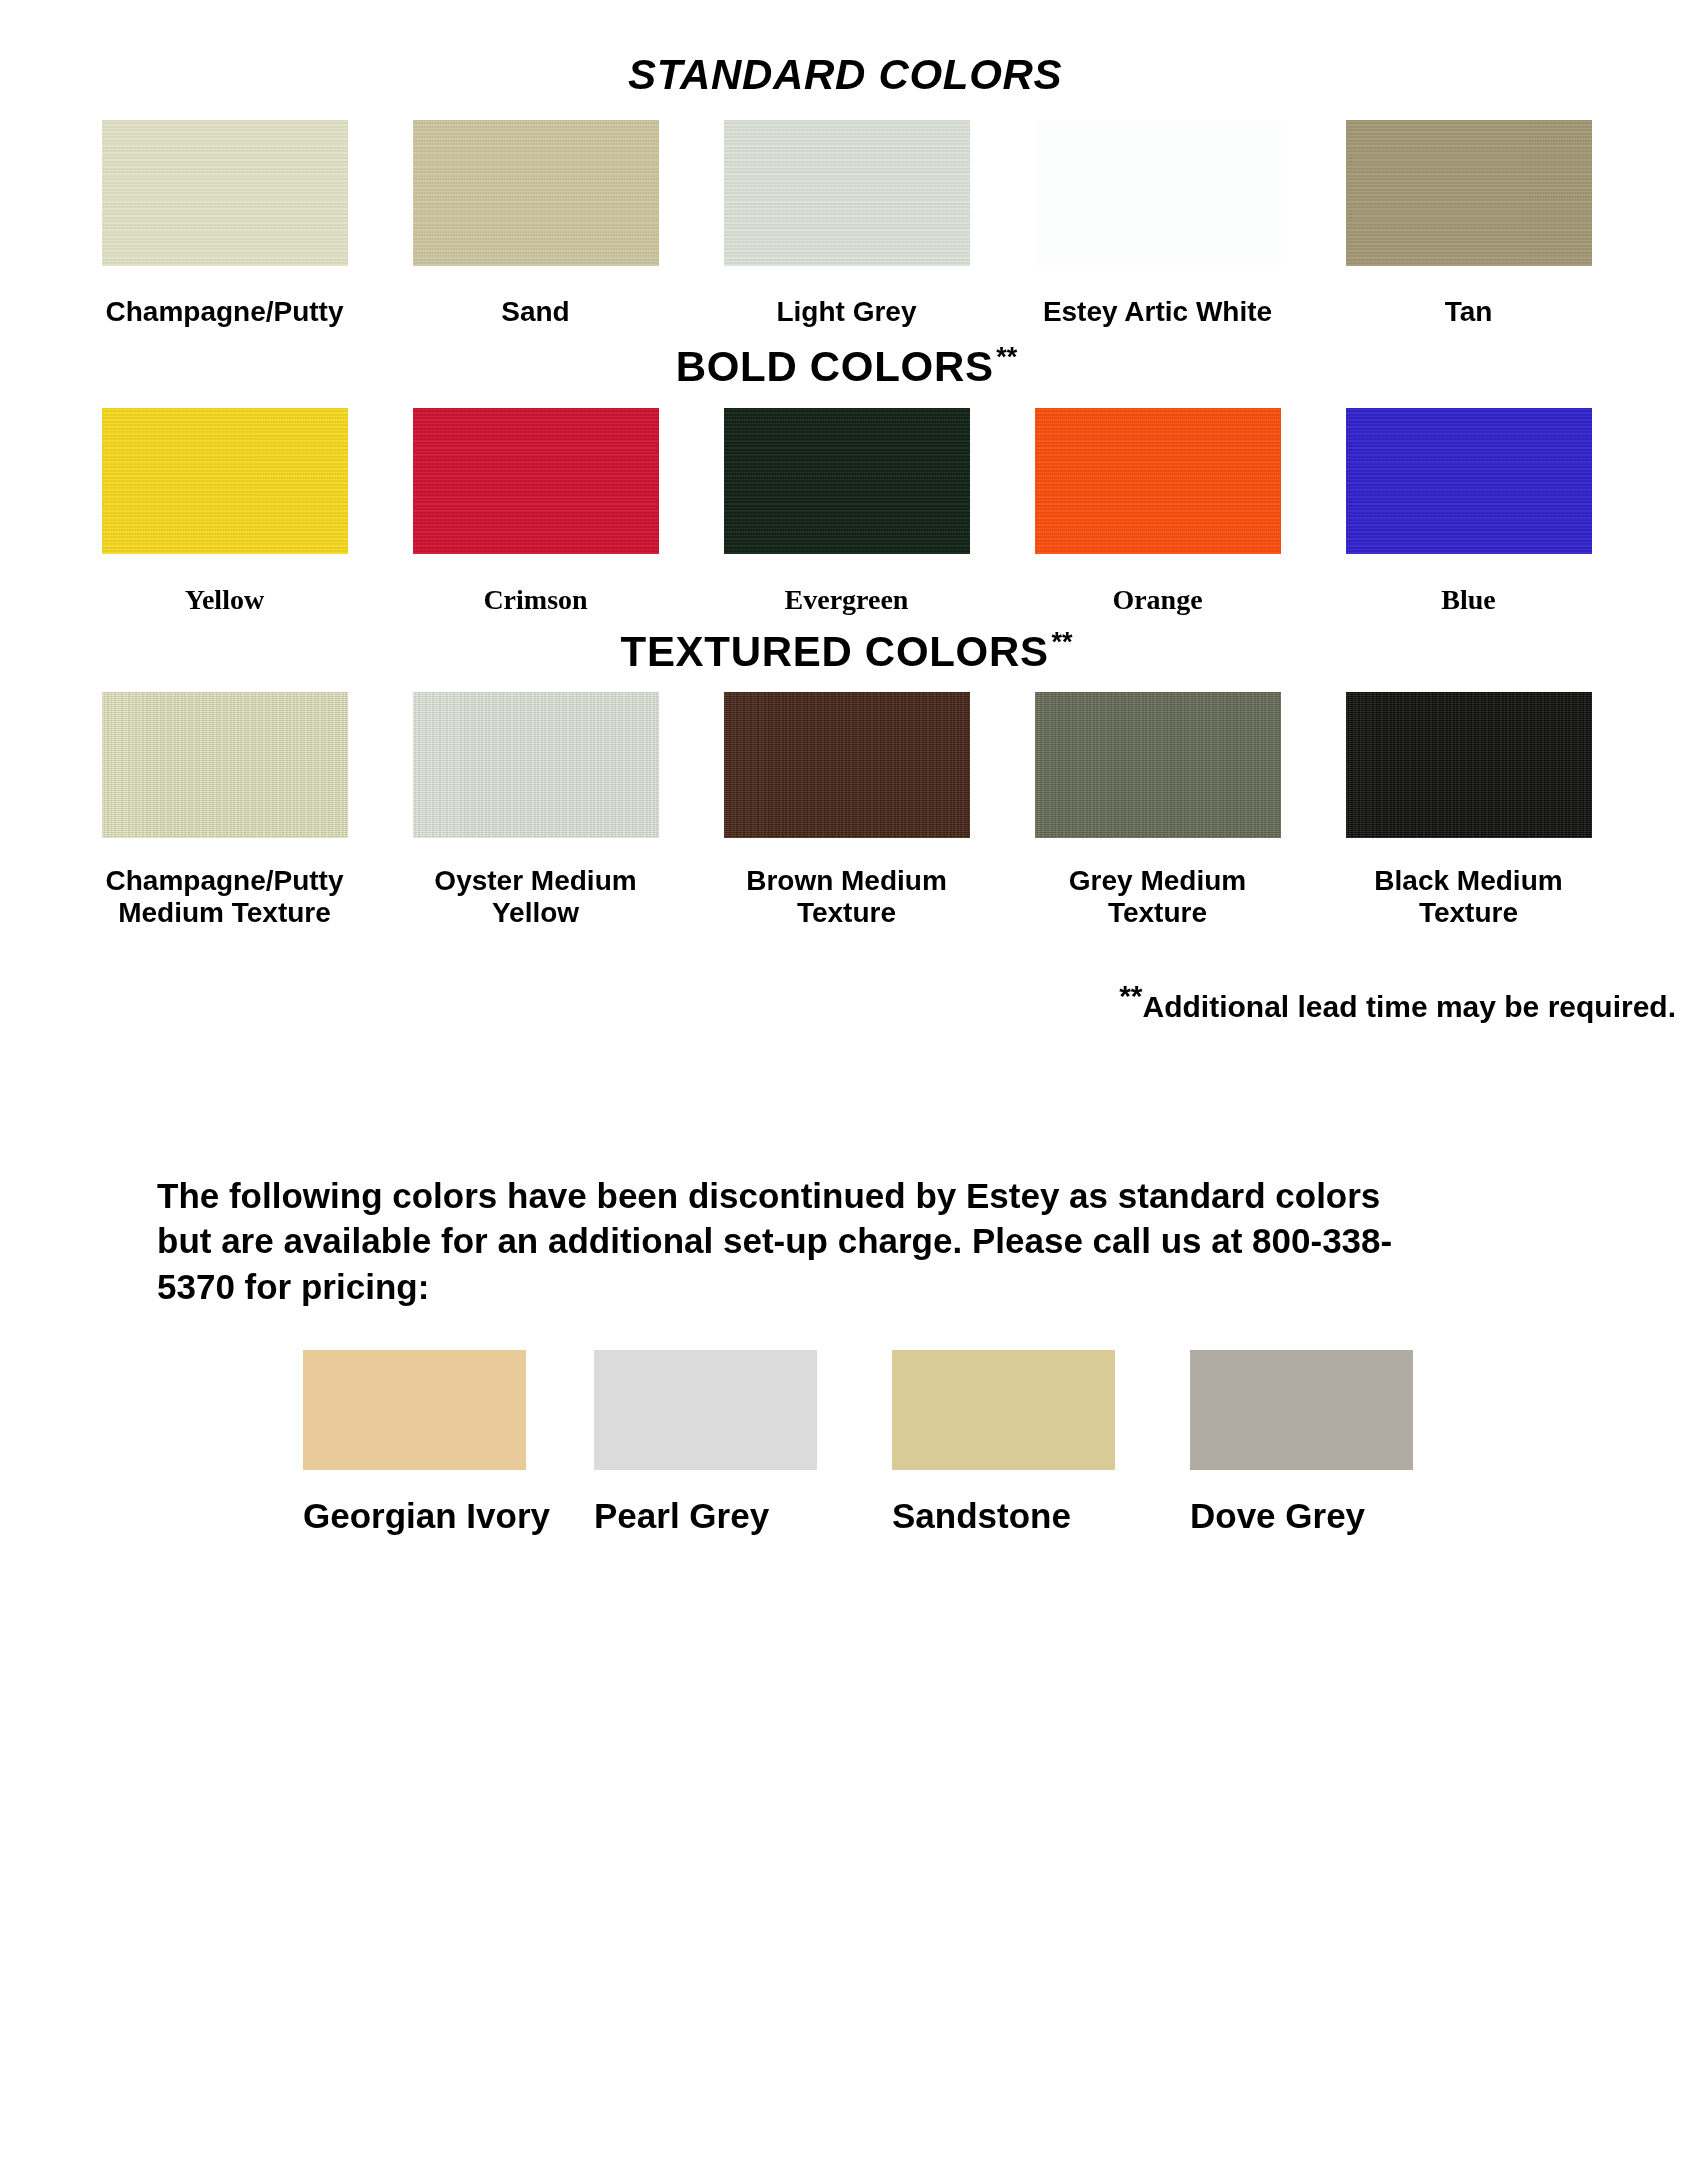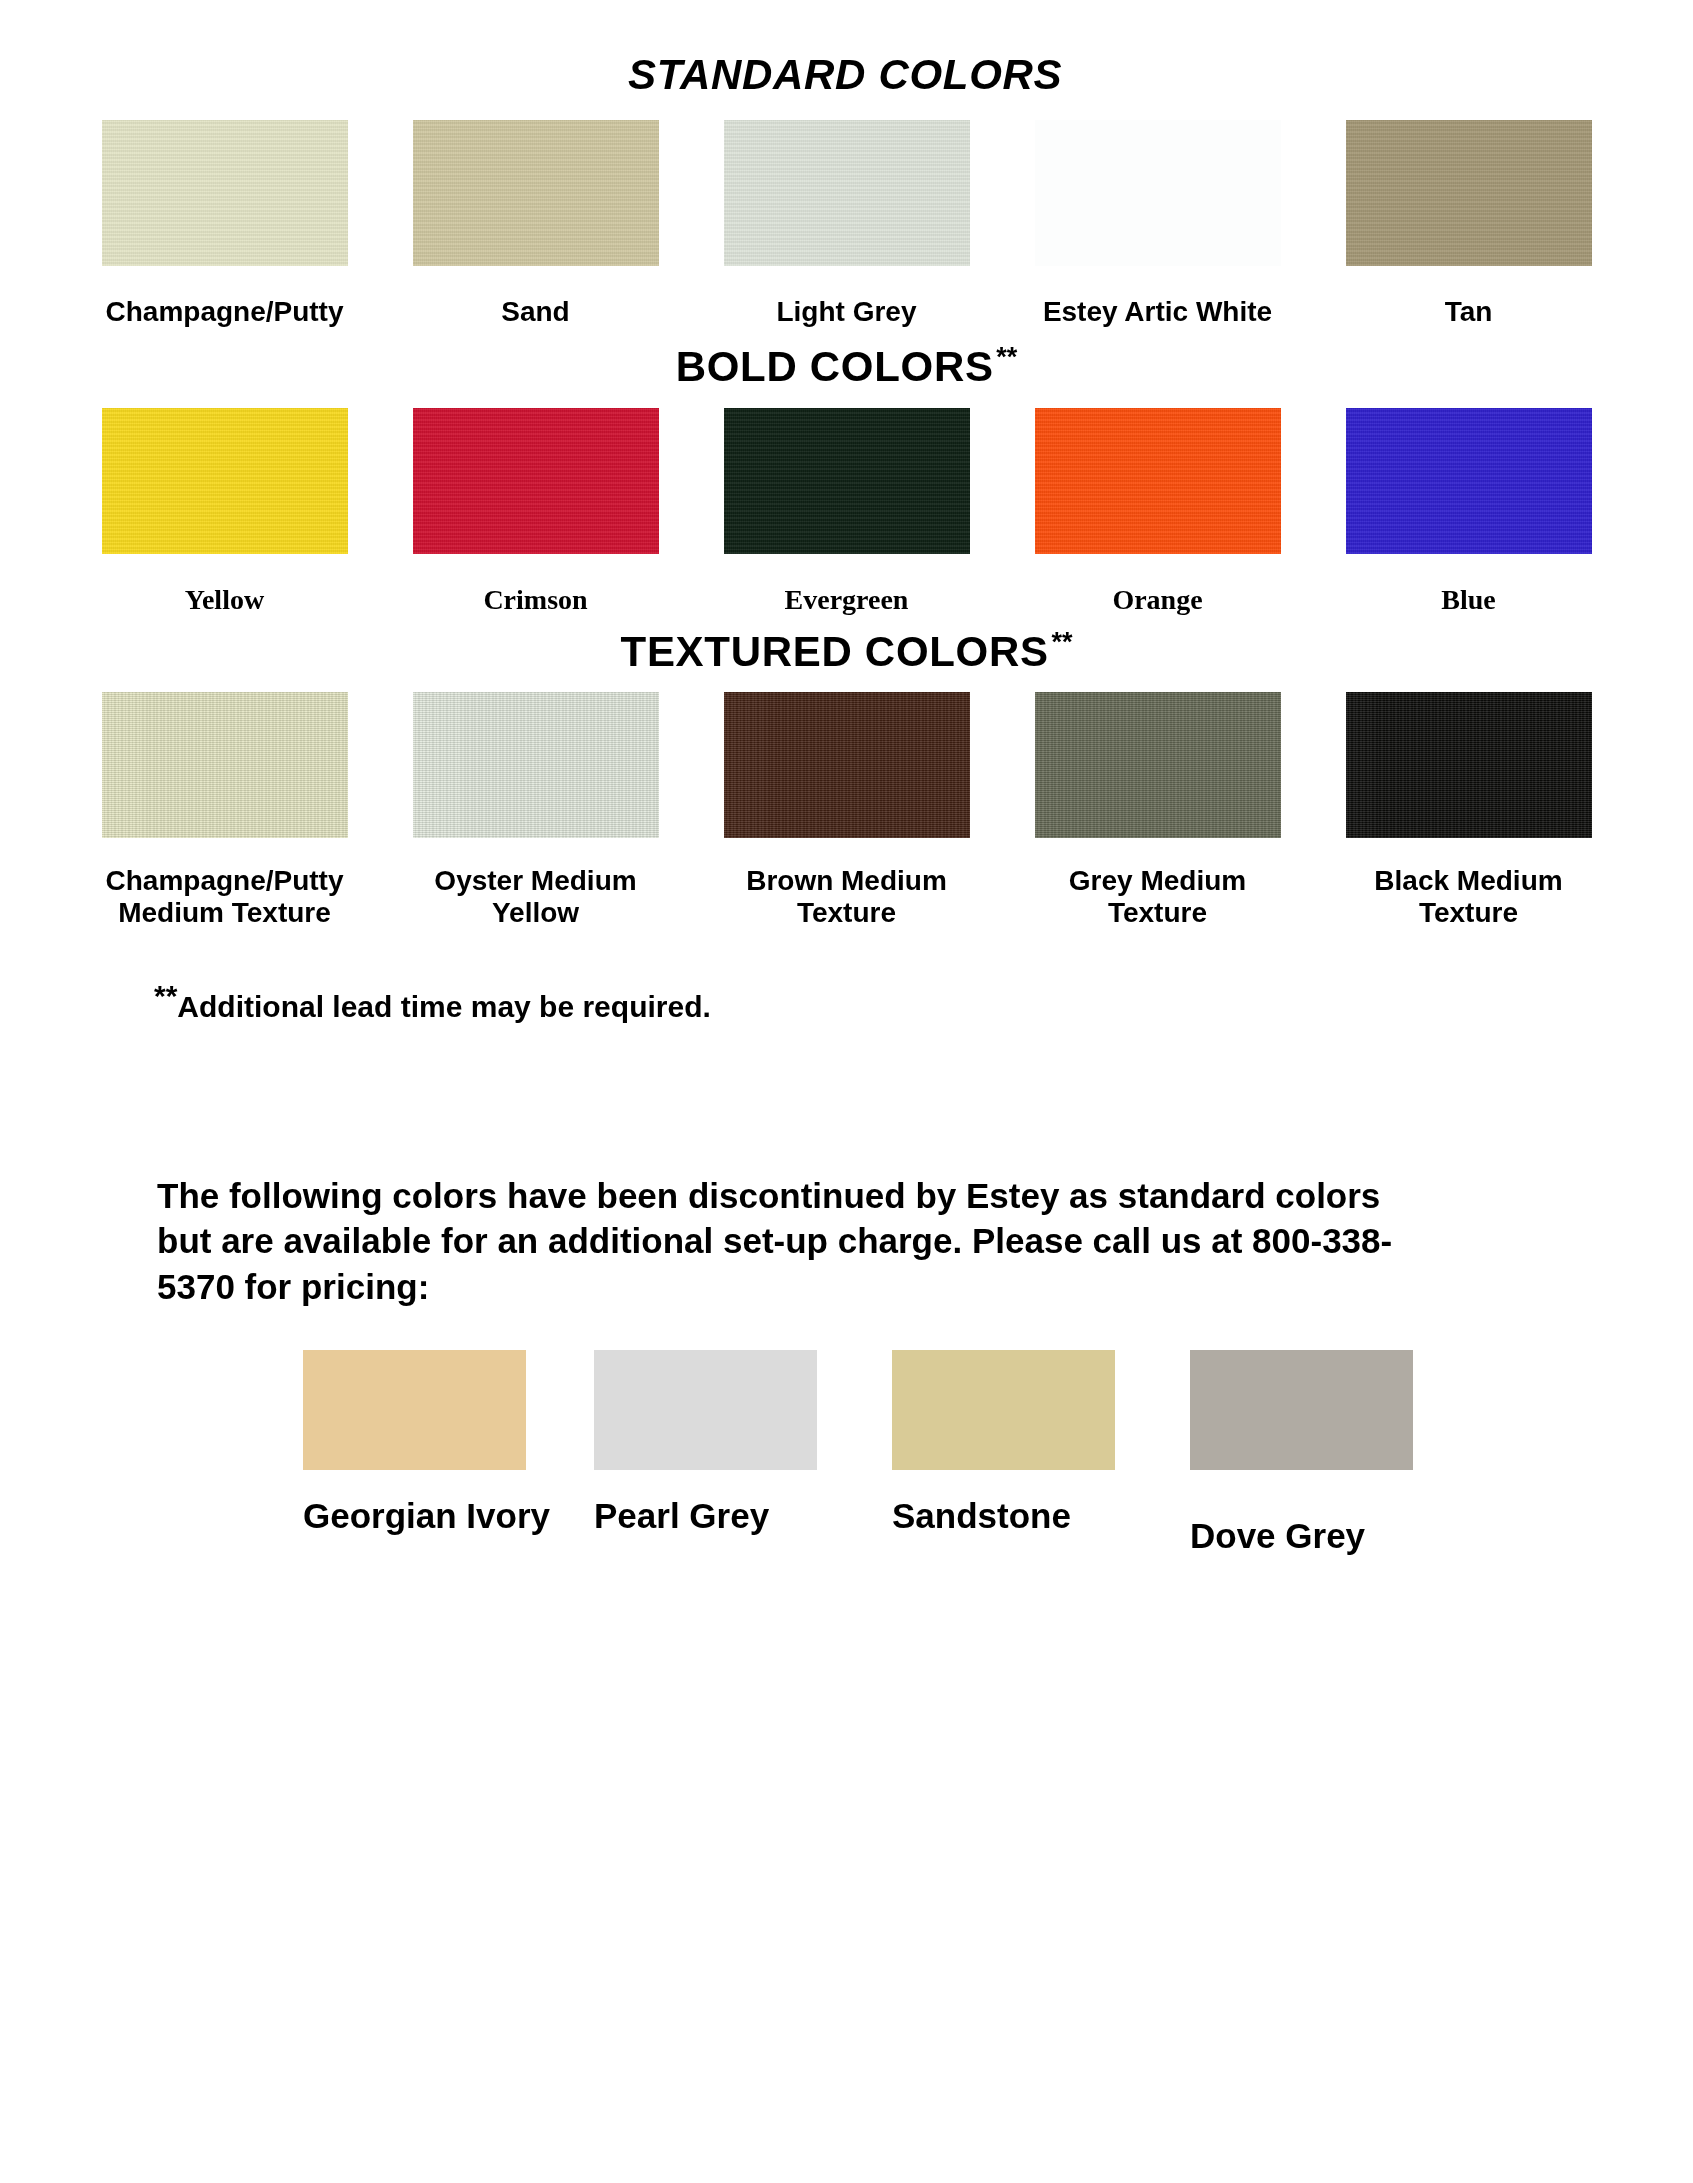--- a/index.html
+++ b/index.html
@@ -78,21 +78,22 @@
     text-align: center;
     line-height: 1.16;
     white-space: pre-line;
   }
 
   
   .footnote {
     font-weight: bold;
     font-size: 30px;
     line-height: 1.1;
-    margin: 8px;
+    margin: 17px;
+    text-align: right;
   }
   .footnote .stars {
     font-size: 30px;
     vertical-align: super;
   }
 
   
   .discontinued-text {
     font-weight: bold;
     font-size: 35px;
@@ -224,20 +225,20 @@
       <div class="disc-label" style="margin-top:27px;">Georgian Ivory</div>
     </div>
     <div class="disc-cell" style="width:298px;">
       <div class="disc-swatch" style="background-color:#DBDBDB;"></div>
       <div class="disc-label" style="margin-top:27px;">Pearl Grey</div>
     </div>
     <div class="disc-cell" style="width:298px;">
       <div class="disc-swatch" style="background-color:#D9CB97;"></div>
       <div class="disc-label" style="margin-top:27px;">Sandstone</div>
     </div>
-    <div class="disc-cell" style="width:291px;gap:20px;">
+    <div class="disc-cell" style="width:291px;">
       <div class="disc-swatch" style="background-color:#B0ABA3;"></div>
       <div class="disc-label" style="margin-top:27px;">Dove Grey</div>
     </div>
   </div>
 
 </div>
 
 
 </body></html>

